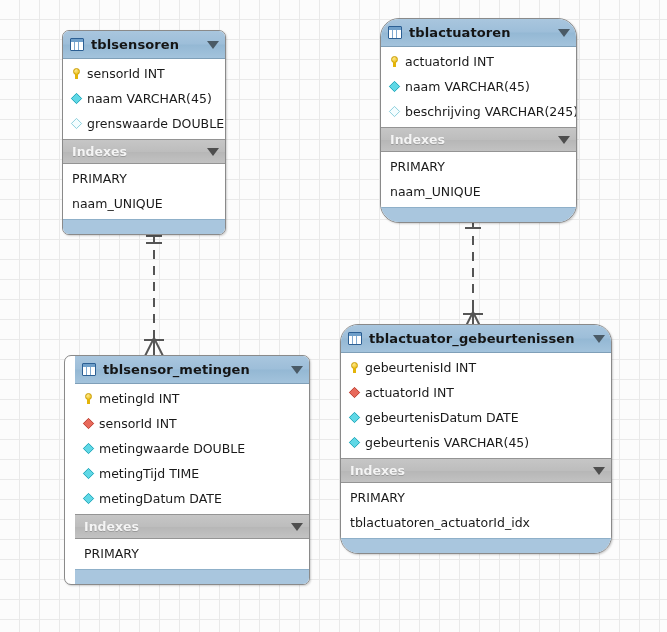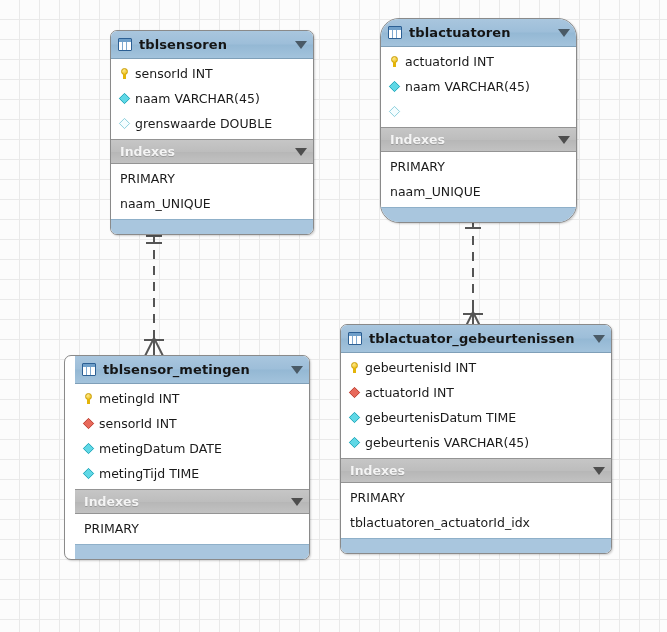--- a/index.html
+++ b/index.html
@@ -205,21 +205,21 @@
       <line x1="26" y1="4" x2="26" y2="114" stroke="#555" stroke-width="2" stroke-dasharray="9,7"></line>
       <line x1="18" y1="5" x2="34" y2="5" stroke="#555" stroke-width="2"></line>
       <line x1="18" y1="12" x2="34" y2="12" stroke="#555" stroke-width="2"></line>
       <line x1="16" y1="98" x2="36" y2="98" stroke="#555" stroke-width="2"></line>
       <line x1="26" y1="92" x2="26" y2="118" stroke="#555" stroke-width="2"></line>
       <line x1="26" y1="96" x2="15" y2="118" stroke="#555" stroke-width="2"></line>
       <line x1="26" y1="96" x2="37" y2="118" stroke="#555" stroke-width="2"></line>
     </svg>
   </div>
 
-  <div class="table-box" style="left:62px; top:30px; width:204px;margin-left:48px;">
+  <div class="table-box" style="left:62px; top:30px; width:164px;">
     <div class="tbl-header">
       <span class="tbl-icon"></span>
       <span class="tbl-title">tblsensoren</span>
       <span class="hdr-caret"></span>
     </div>
     <div class="col-list">
       <div class="col-row">
         <span class="ico ico-key"></span>
         <span class="col-name">sensorId INT</span>
       </div>
@@ -253,20 +253,21 @@
       <div class="col-row">
         <span class="ico ico-key"></span>
         <span class="col-name">actuatorId INT</span>
       </div>
       <div class="col-row">
         <span class="ico ico-diamond d-cyan"></span>
         <span class="col-name">naam VARCHAR(45)</span>
       </div>
       <div class="col-row">
         <span class="ico ico-diamond d-hollow"></span>
+        <span class="col-name">beschrijving VARCHAR(245)</span>
       </div>
     </div>
     <div class="idx-header">
       <span class="idx-title">Indexes</span>
       <span class="idx-caret"></span>
     </div>
     <div class="idx-list">
       <div class="idx-row">PRIMARY</div>
       <div class="idx-row">naam_UNIQUE</div>
     </div>
@@ -283,55 +284,59 @@
       <div class="col-row">
         <span class="ico ico-key"></span>
         <span class="col-name">metingId INT</span>
       </div>
       <div class="col-row">
         <span class="ico ico-diamond d-red"></span>
         <span class="col-name">sensorId INT</span>
       </div>
       <div class="col-row">
         <span class="ico ico-diamond d-cyan"></span>
+        <span class="col-name">metingwaarde DOUBLE</span>
+      </div>
+      <div class="col-row">
+        <span class="ico ico-diamond d-cyan"></span>
+        <span class="col-name">metingTijd TIME</span>
+      </div>
+      <div class="col-row">
+        <span class="ico ico-diamond d-cyan"></span>
         <span class="col-name">metingDatum DATE</span>
-      </div>
-      <div class="col-row">
-        <span class="ico ico-diamond d-cyan"></span>
-        <span class="col-name">metingTijd TIME</span>
       </div>
     </div>
     <div class="idx-header">
       <span class="idx-title">Indexes</span>
       <span class="idx-caret"></span>
     </div>
     <div class="idx-list">
       <div class="idx-row">PRIMARY</div>
     </div>
     <div class="tbl-footer"></div>
   </div>
 
-  <div class="table-box" style="left:340px; top:324px; width:272px;">
+  <div class="table-box" style="left:340px; top:324px; width:272px;border-radius:18px;">
     <div class="tbl-header">
       <span class="tbl-icon"></span>
       <span class="tbl-title">tblactuator_gebeurtenissen</span>
       <span class="hdr-caret"></span>
     </div>
     <div class="col-list">
       <div class="col-row">
         <span class="ico ico-key"></span>
         <span class="col-name">gebeurtenisId INT</span>
       </div>
       <div class="col-row">
         <span class="ico ico-diamond d-red"></span>
         <span class="col-name">actuatorId INT</span>
       </div>
       <div class="col-row">
         <span class="ico ico-diamond d-cyan"></span>
-        <span class="col-name">gebeurtenisDatum TIME</span>
+        <span class="col-name">gebeurtenisDatum DATE</span>
       </div>
       <div class="col-row">
         <span class="ico ico-diamond d-cyan"></span>
         <span class="col-name">gebeurtenis VARCHAR(45)</span>
       </div>
     </div>
     <div class="idx-header">
       <span class="idx-title">Indexes</span>
       <span class="idx-caret"></span>
     </div>

